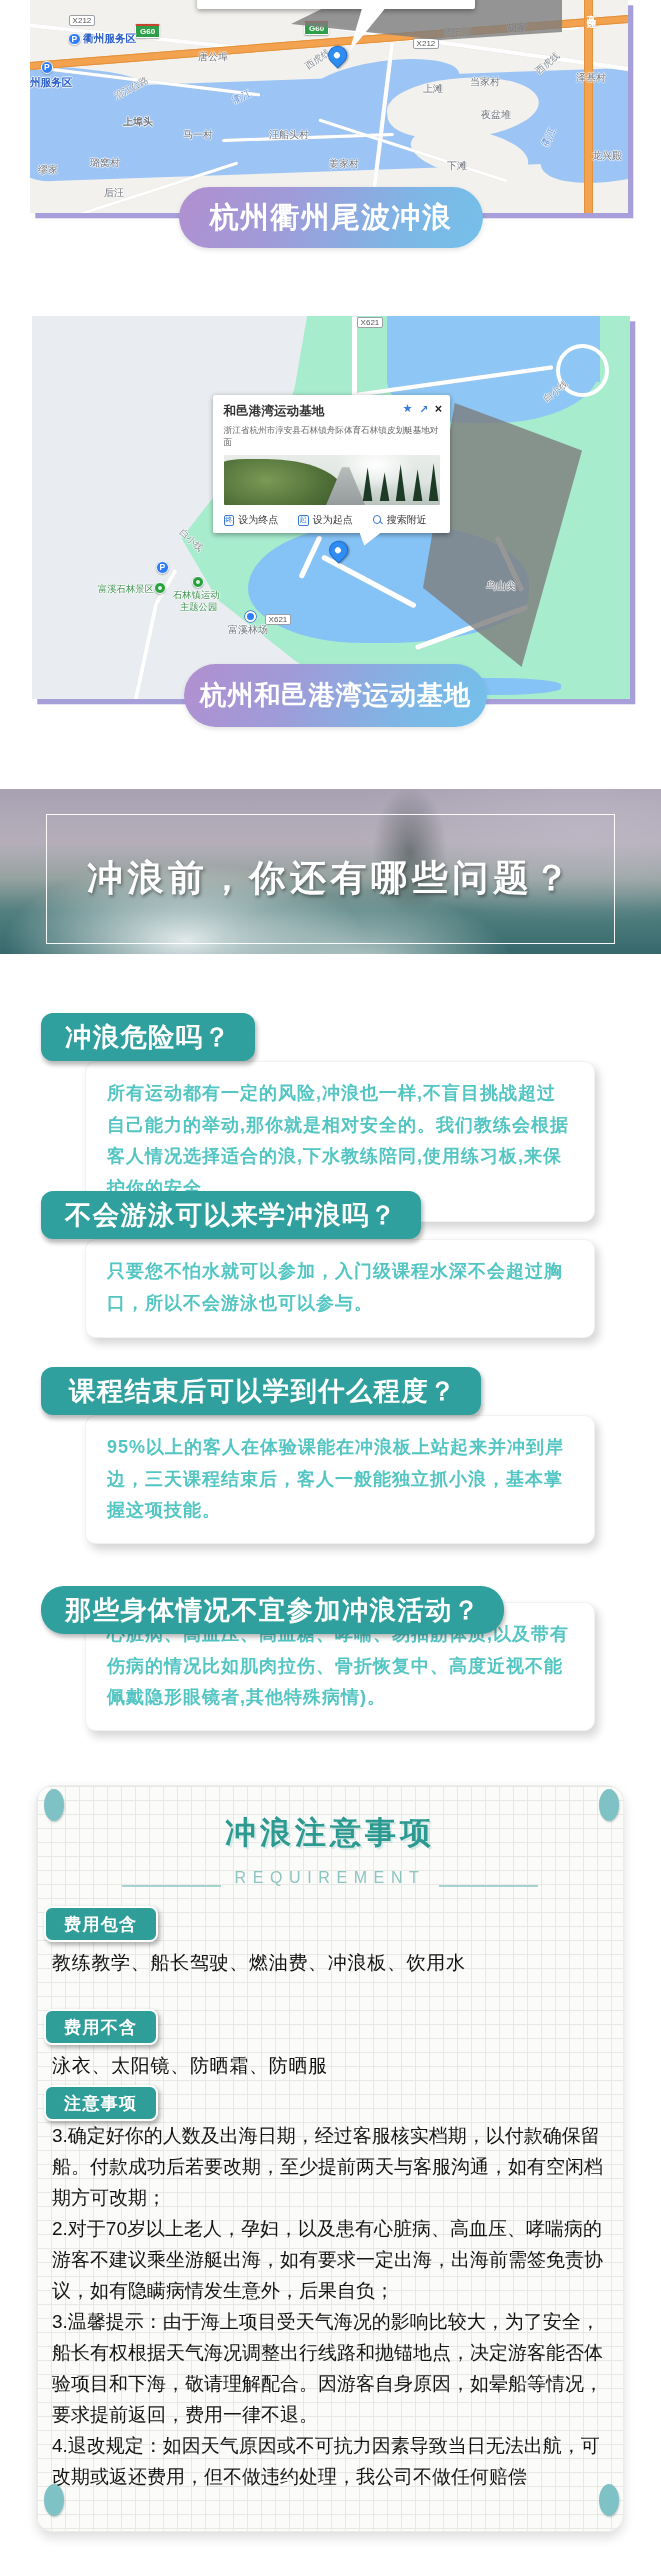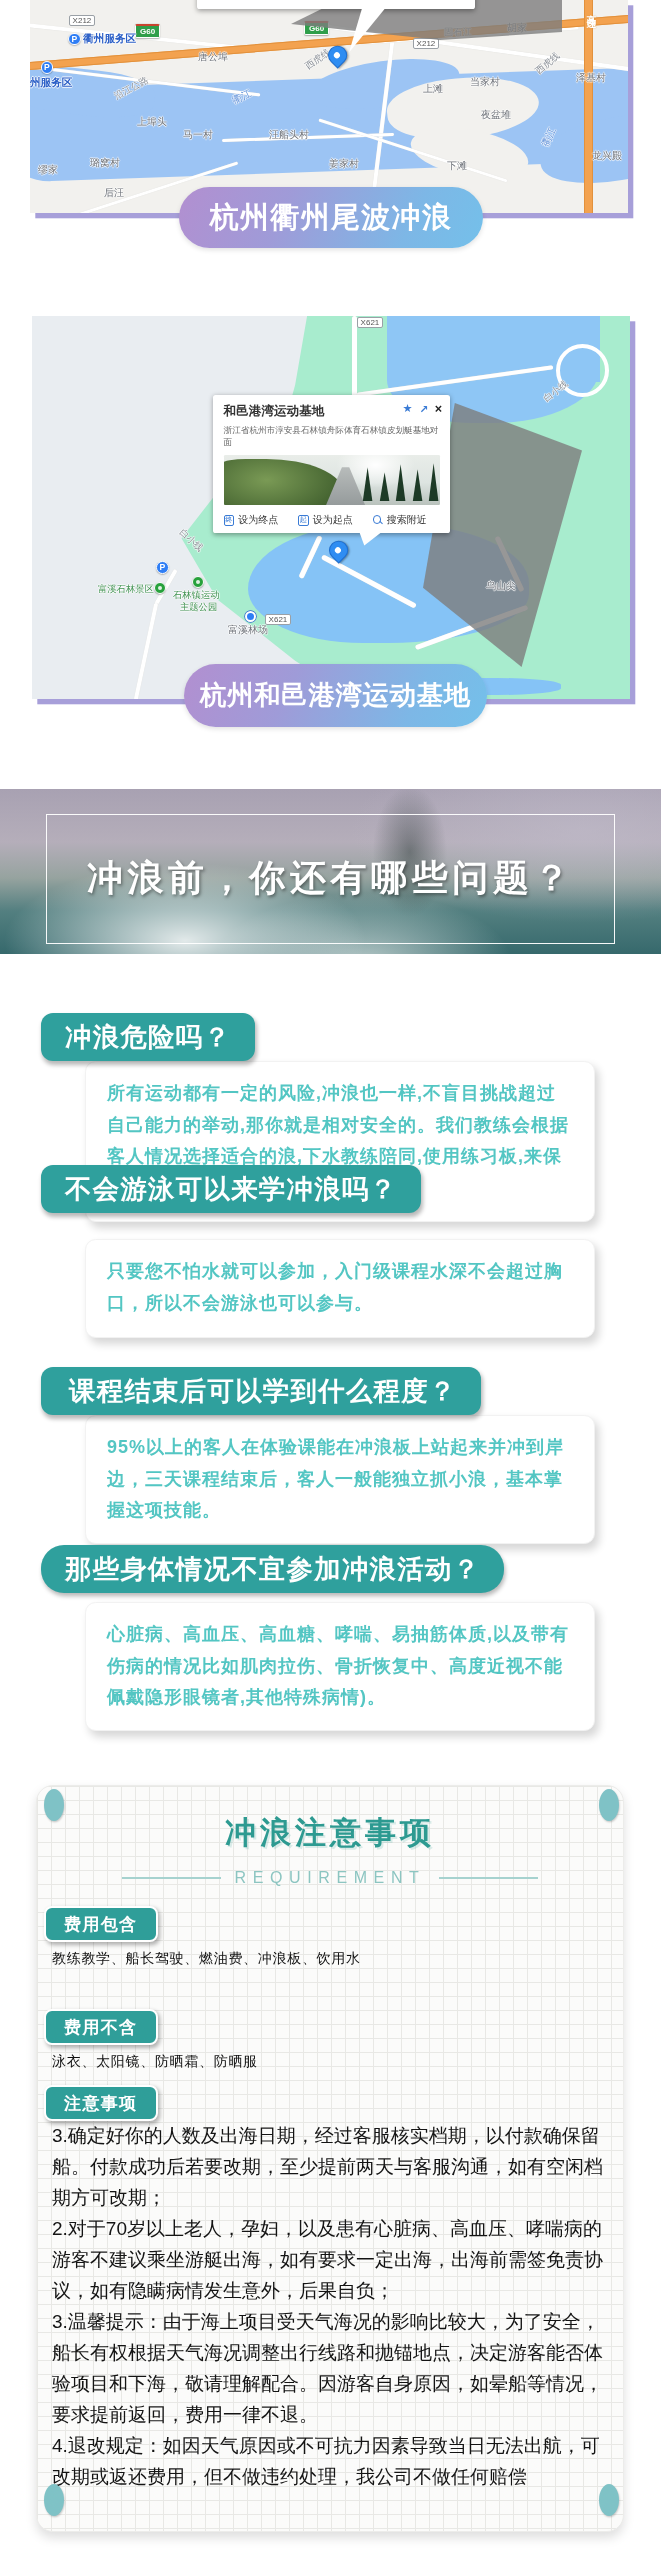--- a/index.html
+++ b/index.html
@@ -92,26 +92,26 @@
            padding:16px 21px; color:#53c6c3; font-size:18px; line-height:1.76; letter-spacing:1px; font-weight:bold; }
 
   
   #notice { position:absolute; left:36px; top:1785px; width:588px; height:747px; border-radius:17px;
       background-color:#fbfbfa;
       background-image:linear-gradient(#e8e8e5 0.7px, transparent 0.7px), linear-gradient(90deg,#e8e8e5 0.7px, transparent 0.7px);
       background-size:14px 14px; border:0.7px solid #ececea; box-shadow:0 5.3px 10.6px rgba(0,0,0,.13); overflow:hidden; }
   .pin-ellipse { position:absolute; width:20px; height:32px; border-radius:50%; background:#7fc2c6; box-shadow:0.7px 1.3px 2px rgba(0,0,0,.2); }
   #notice .ntitle { position:absolute; left:0; top:26.4px; width:100%; text-align:center; color:#2d9a91;
       font-size:31px; font-weight:bold; letter-spacing:4px; text-shadow:2px 2px 0 rgba(46,154,145,.16); }
-  #notice .req { position:absolute; left:0; top:83px; width:100%; display:flex; align-items:center; justify-content:center; gap:13.2px; }
+  #notice .req { position:absolute; left:0; top:83px; width:100%; display:flex; align-items:flex-end; justify-content:center; gap:13.2px; }
   #notice .req .line { width:99px; height:2px; background:#a6d2cf; }
   #notice .req .rtext { color:#8cc5c1; font-size:16px; letter-spacing:6.6px; }
   .nbadge { position:absolute; left:6.6px; background:#2f9e99; color:#fff; font-size:17px; font-weight:bold;
       padding:4.6px 18.5px; border-radius:8px; border:2px solid #fff; box-shadow:2px 2.6px 4px rgba(0,0,0,.3); letter-spacing:1.3px; }
-  .ntext { position:absolute; left:15px; width:559px; color:#111; font-size:14px; letter-spacing:0.7px; }
+  .ntext { position:absolute; left:15px; width:559px; color:#111; font-size:19px; letter-spacing:0.7px; }
   #notes { position:absolute; left:15px; top:334px; width:561px; color:#141414; font-size:19px; line-height:31px; }
   #notes p { margin:0; }
 </style>
 </head>
 <body>
 
 <div id="page">
 
   <div class="map" id="map1">
 
@@ -139,21 +139,21 @@
         <span class="mlabel road" style="left: 274px; top: 53px; transform: rotate(-35deg);">西虎线</span>
         <span class="mlabel road" style="left: 414px; top: 26.4px;">固石江</span>
         <span class="mlabel" style="left: 477px; top: 21px;">胡家</span>
         <span class="mlabel" style="left: 546px; top: 71px;">泽基村</span>
         <span class="mlabel road" style="left: 504px; top: 57px; transform: rotate(-40deg);">西虎线</span>
         <span class="mlabel road" style="left: 83px; top: 82px; transform: rotate(-28deg);">沿江公路</span>
         <span class="mlabel water-l" style="left: 202px; top: 90px; transform: rotate(-25deg);">衢江</span>
         <span class="mlabel" style="left: 393px; top: 82px;">上滩</span>
         <span class="mlabel" style="left: 440px; top: 75px;">当家村</span>
         <span class="mlabel" style="left: 451px; top: 108px;">夜盆堆</span>
-        <span class="mlabel" style="left: 107px; top: 115px;">上埠头</span>
+        <span class="mlabel" style="left: 93px; top: 115px; font-weight: bold;">上埠头</span>
         <span class="mlabel" style="left: 153px; top: 128px;">马一村</span>
         <span class="mlabel" style="left: 239px; top: 128px;">汪船头村</span>
         <span class="mlabel" style="left: 417px; top: 145px; margin-top: 14px;">下滩</span>
         <span class="mlabel water-l" style="left: 509px; top: 130px; transform: rotate(-65deg);">衢江</span>
         <span class="mlabel" style="left: 299px; top: 157px;">姜家村</span>
         <span class="mlabel" style="left: 562px; top: 149px;">龙兴殿</span>
         <span class="mlabel" style="left: 8px; top: 163px;">缪家</span>
         <span class="mlabel" style="left: 60px; top: 156px;">璐窝村</span>
         <span class="mlabel" style="left: 74px; top: 186px;">后汪</span>
       </div>
@@ -263,27 +263,27 @@
 
   <div id="banner">
     <div class="frame">
       <div class="btitle">冲浪前，你还有哪些问题？</div>
     </div>
   </div>
 
   <div class="faq-h" style="top:1013px;">冲浪危险吗？</div>
   <div class="faq-c" style="top:1061px;min-height:94px;">所有运动都有一定的风险,冲浪也一样,不盲目挑战超过自己能力的举动,那你就是相对安全的。我们教练会根据客人情况选择适合的浪,下水教练陪同,使用练习板,来保护你的安全。</div>
 
-  <div class="faq-h" style="top:1165px;">不会游泳可以来学冲浪吗？</div>
+  <div class="faq-h" style="top:1191px;">不会游泳可以来学冲浪吗？</div>
   <div class="faq-c" style="top:1239px;min-height:99px;">只要您不怕水就可以参加，入门级课程水深不会超过胸口，所以不会游泳也可以参与。</div>
 
   <div class="faq-h" style="top:1367px;padding-left:28px;">课程结束后可以学到什么程度？</div>
   <div class="faq-c" style="top:1415px;min-height:93px;">95%以上的客人在体验课能在冲浪板上站起来并冲到岸边，三天课程结束后，客人一般能独立抓小浪，基本掌握这项技能。</div>
 
-  <div class="faq-h" style="top:1545px;border-radius:23px;">那些身体情况不宜参加冲浪活动？</div>
+  <div class="faq-h" style="top:1586px;border-radius:23px;">那些身体情况不宜参加冲浪活动？</div>
   <div class="faq-c" style="top:1593px;min-height:93px;margin-top:9px;">心脏病、高血压、高血糖、哮喘、易抽筋体质,以及带有伤病的情况比如肌肉拉伤、骨折恢复中、高度近视不能佩戴隐形眼镜者,其他特殊病情)。</div>
 
   <div id="notice">
     <span class="pin-ellipse" style="left:6.6px;top:2.6px;"></span>
     <span class="pin-ellipse" style="left:562px;top:2.6px;"></span>
     <span class="pin-ellipse" style="left:6.6px;top:698px;"></span>
     <span class="pin-ellipse" style="left:562px;top:698px;"></span>
 
     <div class="ntitle">冲浪注意事项</div>
     <div class="req">

